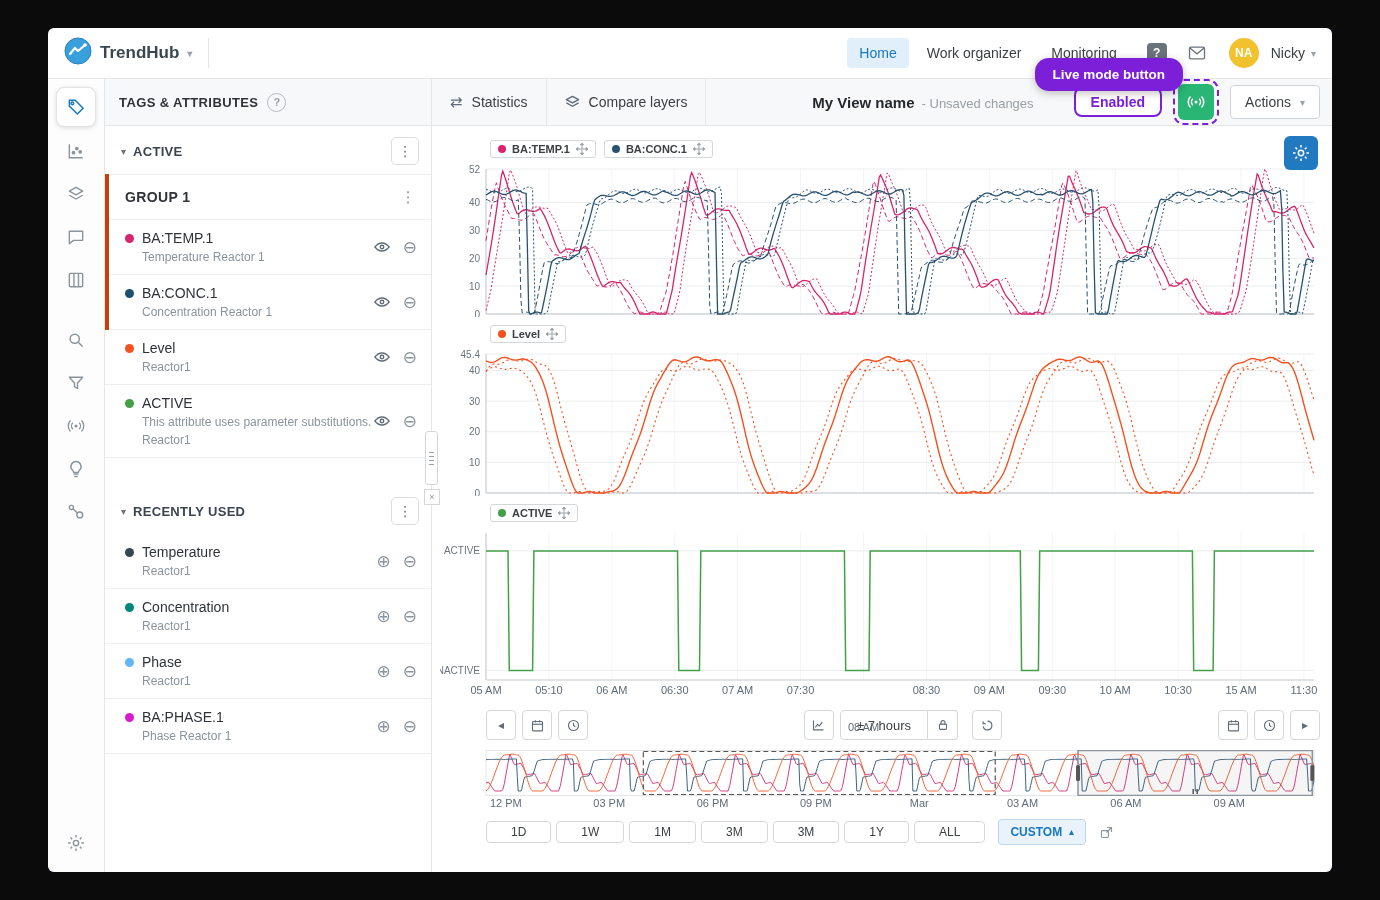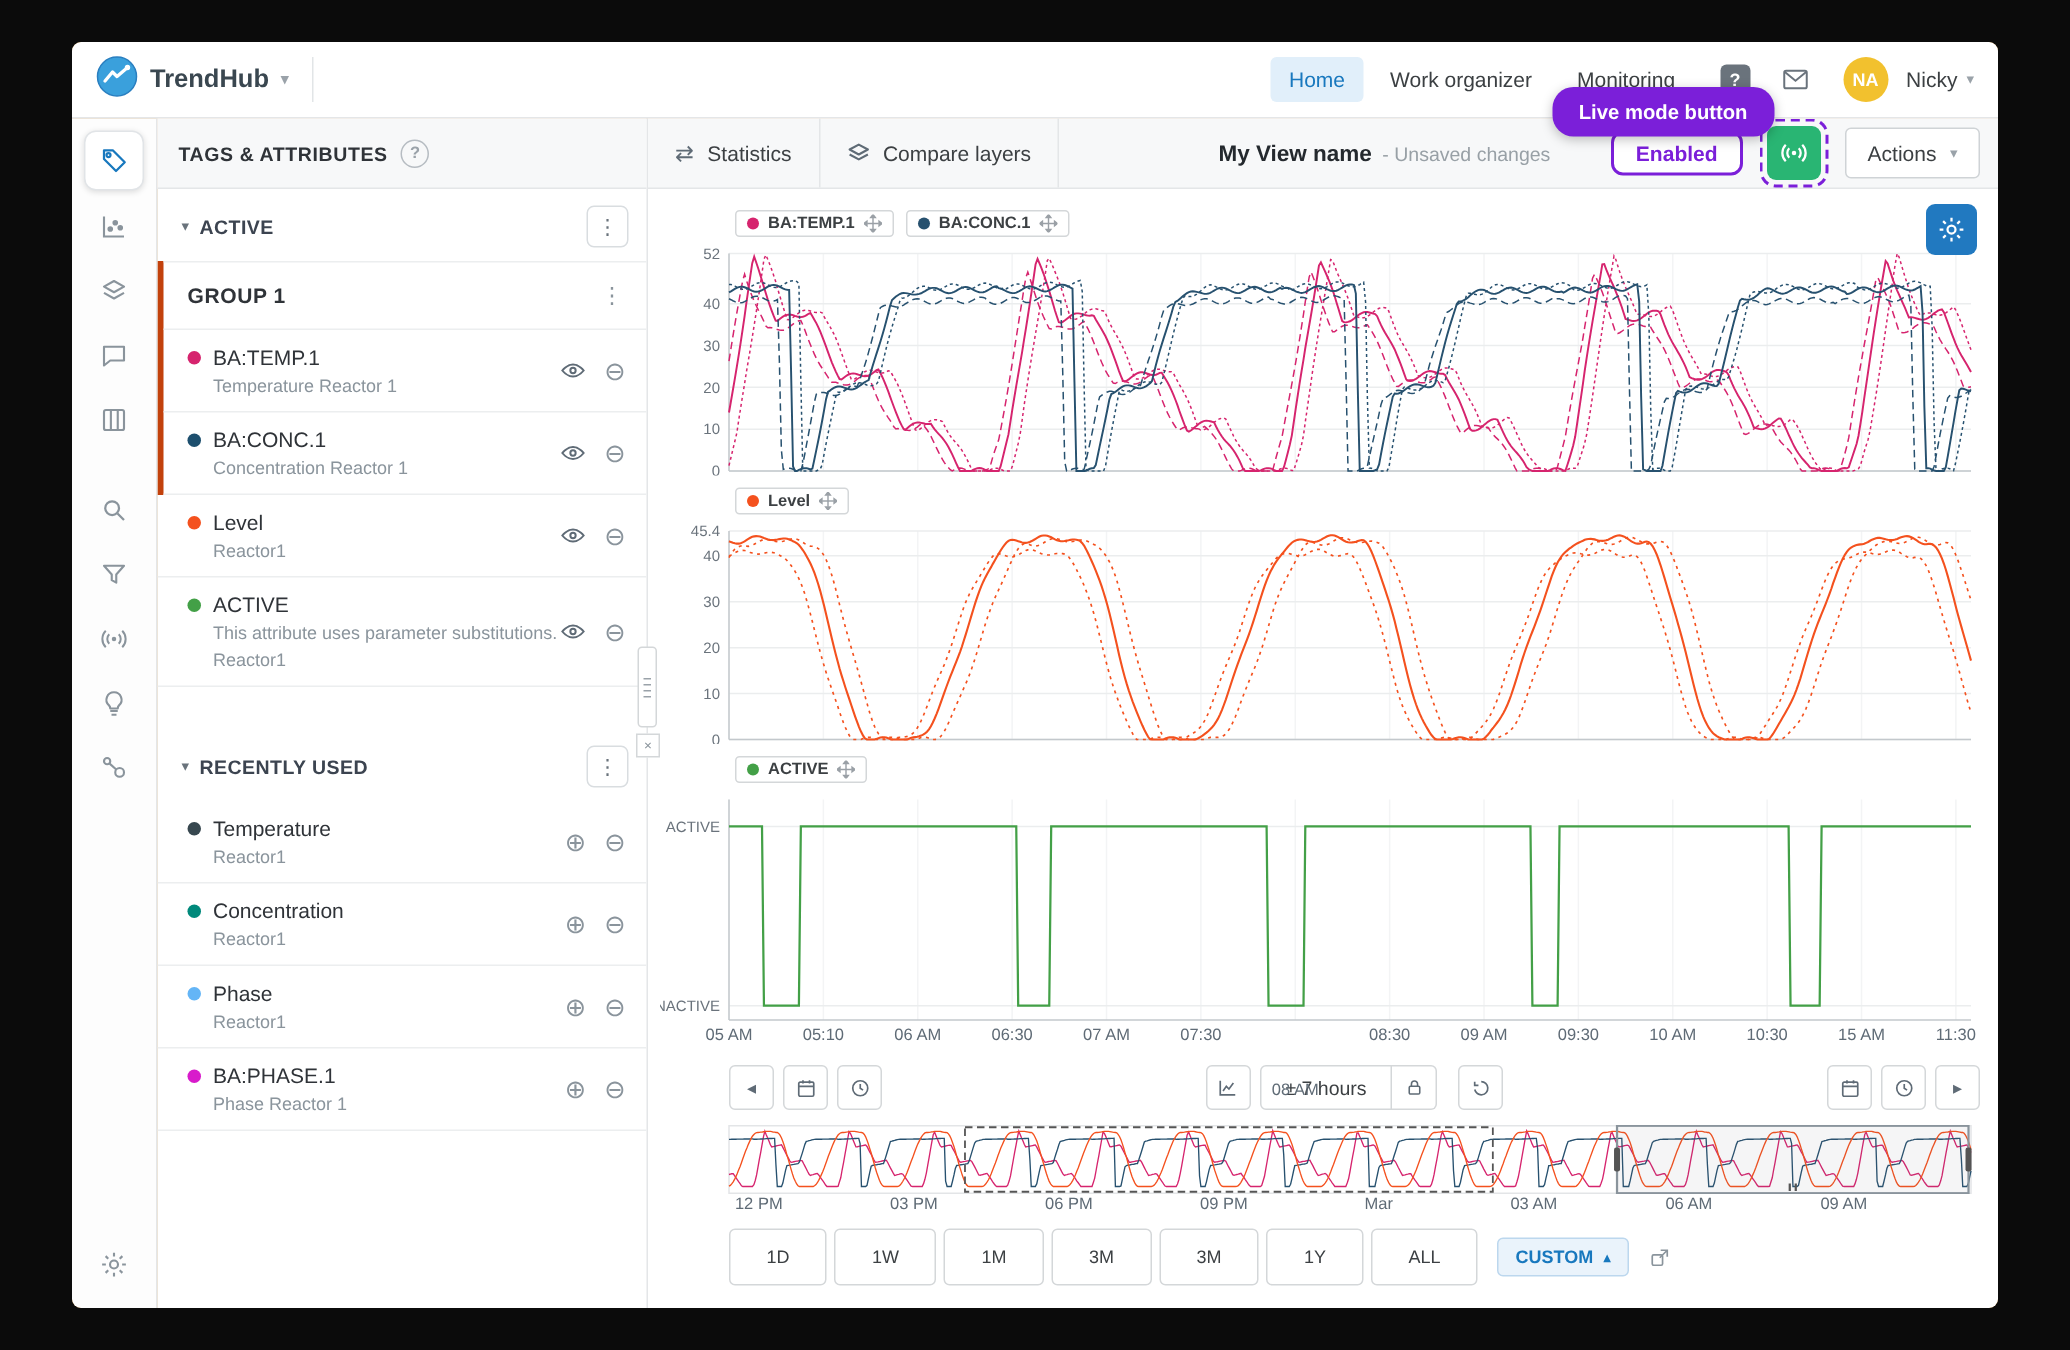--- a/index.html
+++ b/index.html
@@ -1,18 +1,18 @@
 <!DOCTYPE html>
 <html><head>
 <meta charset="utf-8">
 <style>
   html,body{margin:0;padding:0;}
   body{width:1380px;height:900px;background:#0b0b0b;position:relative;overflow:hidden;
        font-family:"Liberation Sans",sans-serif;}
-  .app{position:absolute;left:48px;top:28px;width:1284px;height:844px;background:#a16207;
+  .app{position:absolute;left:48px;top:28px;width:1284px;height:844px;background:#4c1d95;
        border-radius:6px;overflow:hidden;display:flex;flex-direction:column;}
 
   
   .topbar{height:50px;flex:0 0 50px;display:flex;align-items:center;padding:0 16px;
           border-bottom:1px solid #e4e6e8;background:#fff;gap:8px;}
   .brand{display:flex;align-items:center;gap:8px;font-weight:700;font-size:17px;color:#3a4750;}
   .caret{color:#9aa2a9;font-size:10px;}
   .tb-div{width:1px;height:30px;background:#e2e5e7;margin:0 12px 0 8px;}
   .search{display:flex;align-items:center;gap:9px;color:#1878be;width:330px;}
   .search input{border:none;outline:none;font-size:14px;color:#1878be;width:270px;background:transparent;}
@@ -117,21 +117,21 @@
                   font-size:13px;color:#3c4043;background:#fff;border-radius:4px 0 0 4px;}
   .seg .tb-btn{border-radius:0 4px 4px 0;border-left:none;}
   .tspacer{flex:1;}
   .glyph-btn{font-size:12px;}
 
   .overview-wrap{margin-top:10px;position:relative;width:880px;}
   .ov-labels{position:relative;height:15px;font-size:11px;color:#5f6b76;width:880px;}
   .ov-labels span{position:absolute;transform:translateX(-50%);top:1px;white-space:nowrap;text-align:right;}
 
   .presets{display:flex;gap:5px;margin:8px 0 0 46px;align-items:center;}
-  .preset-btn{min-width:34px;height:38px;border:1px solid #d4d7d9;background:#fff;border-radius:4px;
+  .preset-btn{min-width:34px;height:22px;border:1px solid #d4d7d9;background:#fff;border-radius:4px;
               font-size:12px;color:#3c4043;display:grid;place-items:center;padding:0 24px;cursor:pointer;}
   .custom-btn{display:flex;align-items:center;gap:7px;border:1px solid #bcd7ee;background:#eaf3fb;
               color:#1878be;font-weight:700;font-size:12px;height:26px;padding:0 11px;border-radius:4px;
               margin-left:8px;cursor:pointer;}
   .expand-btn{width:26px;height:26px;border:none;background:transparent;color:#8a949c;display:grid;
               place-items:center;cursor:pointer;margin-left:2px;}
 </style>
 </head>
 <body>
 

